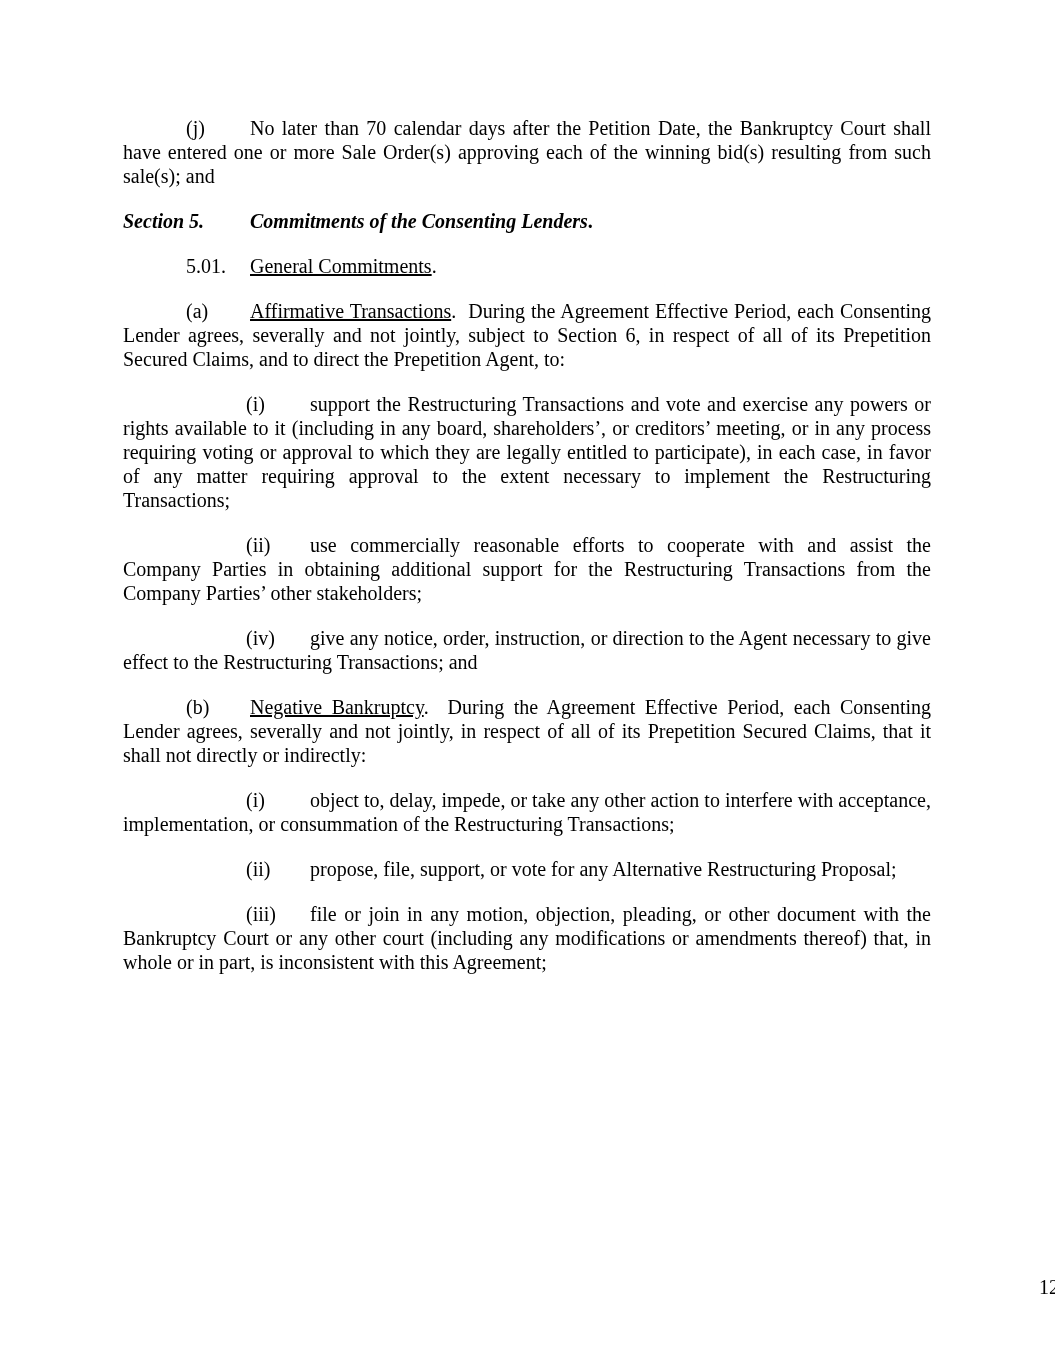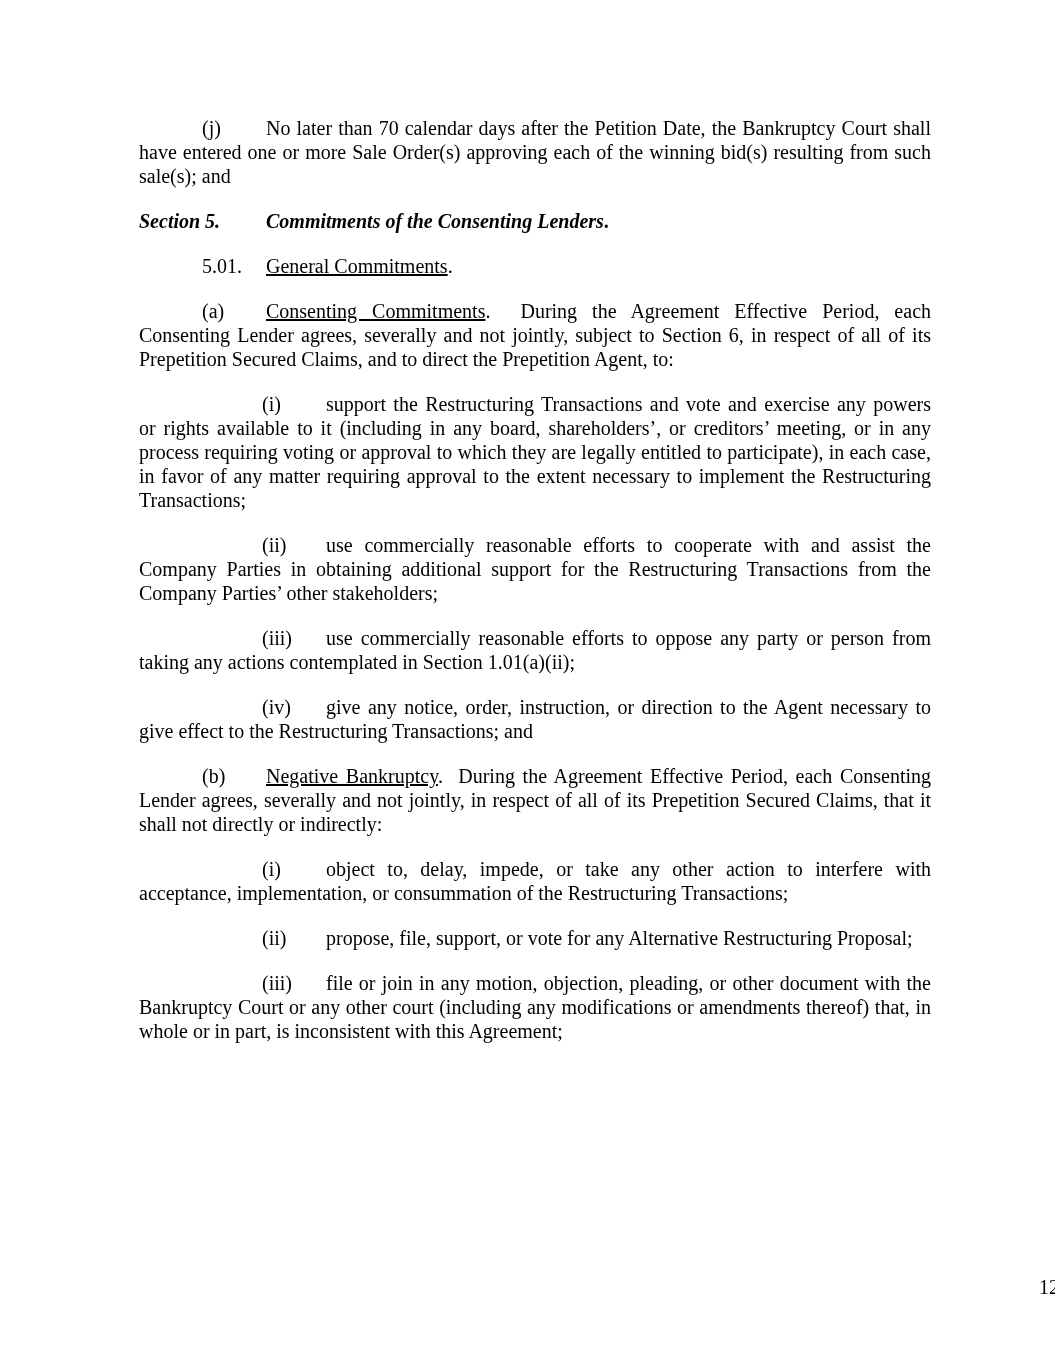--- a/index.html
+++ b/index.html
@@ -15,21 +15,20 @@
     height: 1365px;
     background: #ffffff;
     padding: 116px 124px 0 123px;
     overflow: hidden;
   }
   .para {
     font-size: 20px;
     line-height: 24px;
     text-align: justify;
     margin-bottom: 21px;
-    margin-left: 16px;
   }
   .l1 { text-indent: 63px; }
   .l2 { text-indent: 123px; }
   .tab {
     display: inline-block;
     width: 64px;
     text-indent: 0;
   }
   .tab-wide {
     display: inline-block;
@@ -55,27 +54,26 @@
 
 <div class="page">
 
   <p class="para l1"><span class="tab">(j)</span><span>No later than 70 calendar days after the Petition Date, the Bankruptcy Court shall have entered one or more Sale Order(s) approving each of the winning bid(s) resulting from such sale(s); and</span></p>
 
 
   <p class="para sec-head"><span class="tab-wide">Section 5.</span><span class="it">Commitments of the Consenting Lenders</span><span>.</span></p>
 
   <p class="para l1"><span class="tab">5.01.</span><span class="u">General Commitments</span><span>.</span></p>
 
-  <p class="para l1"><span class="tab">(a)</span><span class="u">Consenting Commitments</span><span>.&nbsp; </span><span>During the Agreement Effective Period, each Consenting Lender agrees, severally and not jointly, subject to Section 6, in respect of all of its Prepetition Secured Claims, and to direct the Prepetition Agent, to:</span></p>
+  <p class="para l1"><span class="tab">(a)</span><span class="u">Affirmative Transactions</span><span>.&nbsp; </span><span>During the Agreement Effective Period, each Consenting Lender agrees, severally and not jointly, subject to Section 6, in respect of all of its Prepetition Secured Claims, and to direct the Prepetition Agent, to:</span></p>
 
   <p class="para l2"><span class="tab">(i)</span><span>support the Restructuring Transactions and vote and exercise any powers or rights available to it (including in any board, shareholders’, or creditors’ meeting, or in any process requiring voting or approval to which they are legally entitled to participate), in each case, in favor of any matter requiring approval to the extent necessary to implement the Restructuring Transactions;</span></p>
 
   <p class="para l2"><span class="tab">(ii)</span><span>use commercially reasonable efforts to cooperate with and assist the Company Parties in obtaining additional support for the Restructuring Transactions from the Company Parties’ other stakeholders;</span></p>
 
-  <p class="para l2"><span class="tab">(iii)</span><span>use commercially reasonable efforts to oppose any party or person from taking any actions contemplated in Section 1.01(a)(ii);</span></p>
 
   <p class="para l2"><span class="tab">(iv)</span><span>give any notice, order, instruction, or direction to the Agent necessary to give effect to the Restructuring Transactions; and</span></p>
 
 
   <p class="para l1"><span class="tab">(b)</span><span class="u">Negative Bankruptcy</span><span>.&nbsp; </span><span>During the Agreement Effective Period, each Consenting Lender agrees, severally and not jointly, in respect of all of its Prepetition Secured Claims, that it shall not directly or indirectly:</span></p>
 
   <p class="para l2"><span class="tab">(i)</span><span>object to, delay, impede, or take any other action to interfere with acceptance, implementation, or consummation of the Restructuring Transactions;</span></p>
 
   <p class="para l2"><span class="tab">(ii)</span><span>propose, file, support, or vote for any Alternative Restructuring Proposal;</span></p>
 

